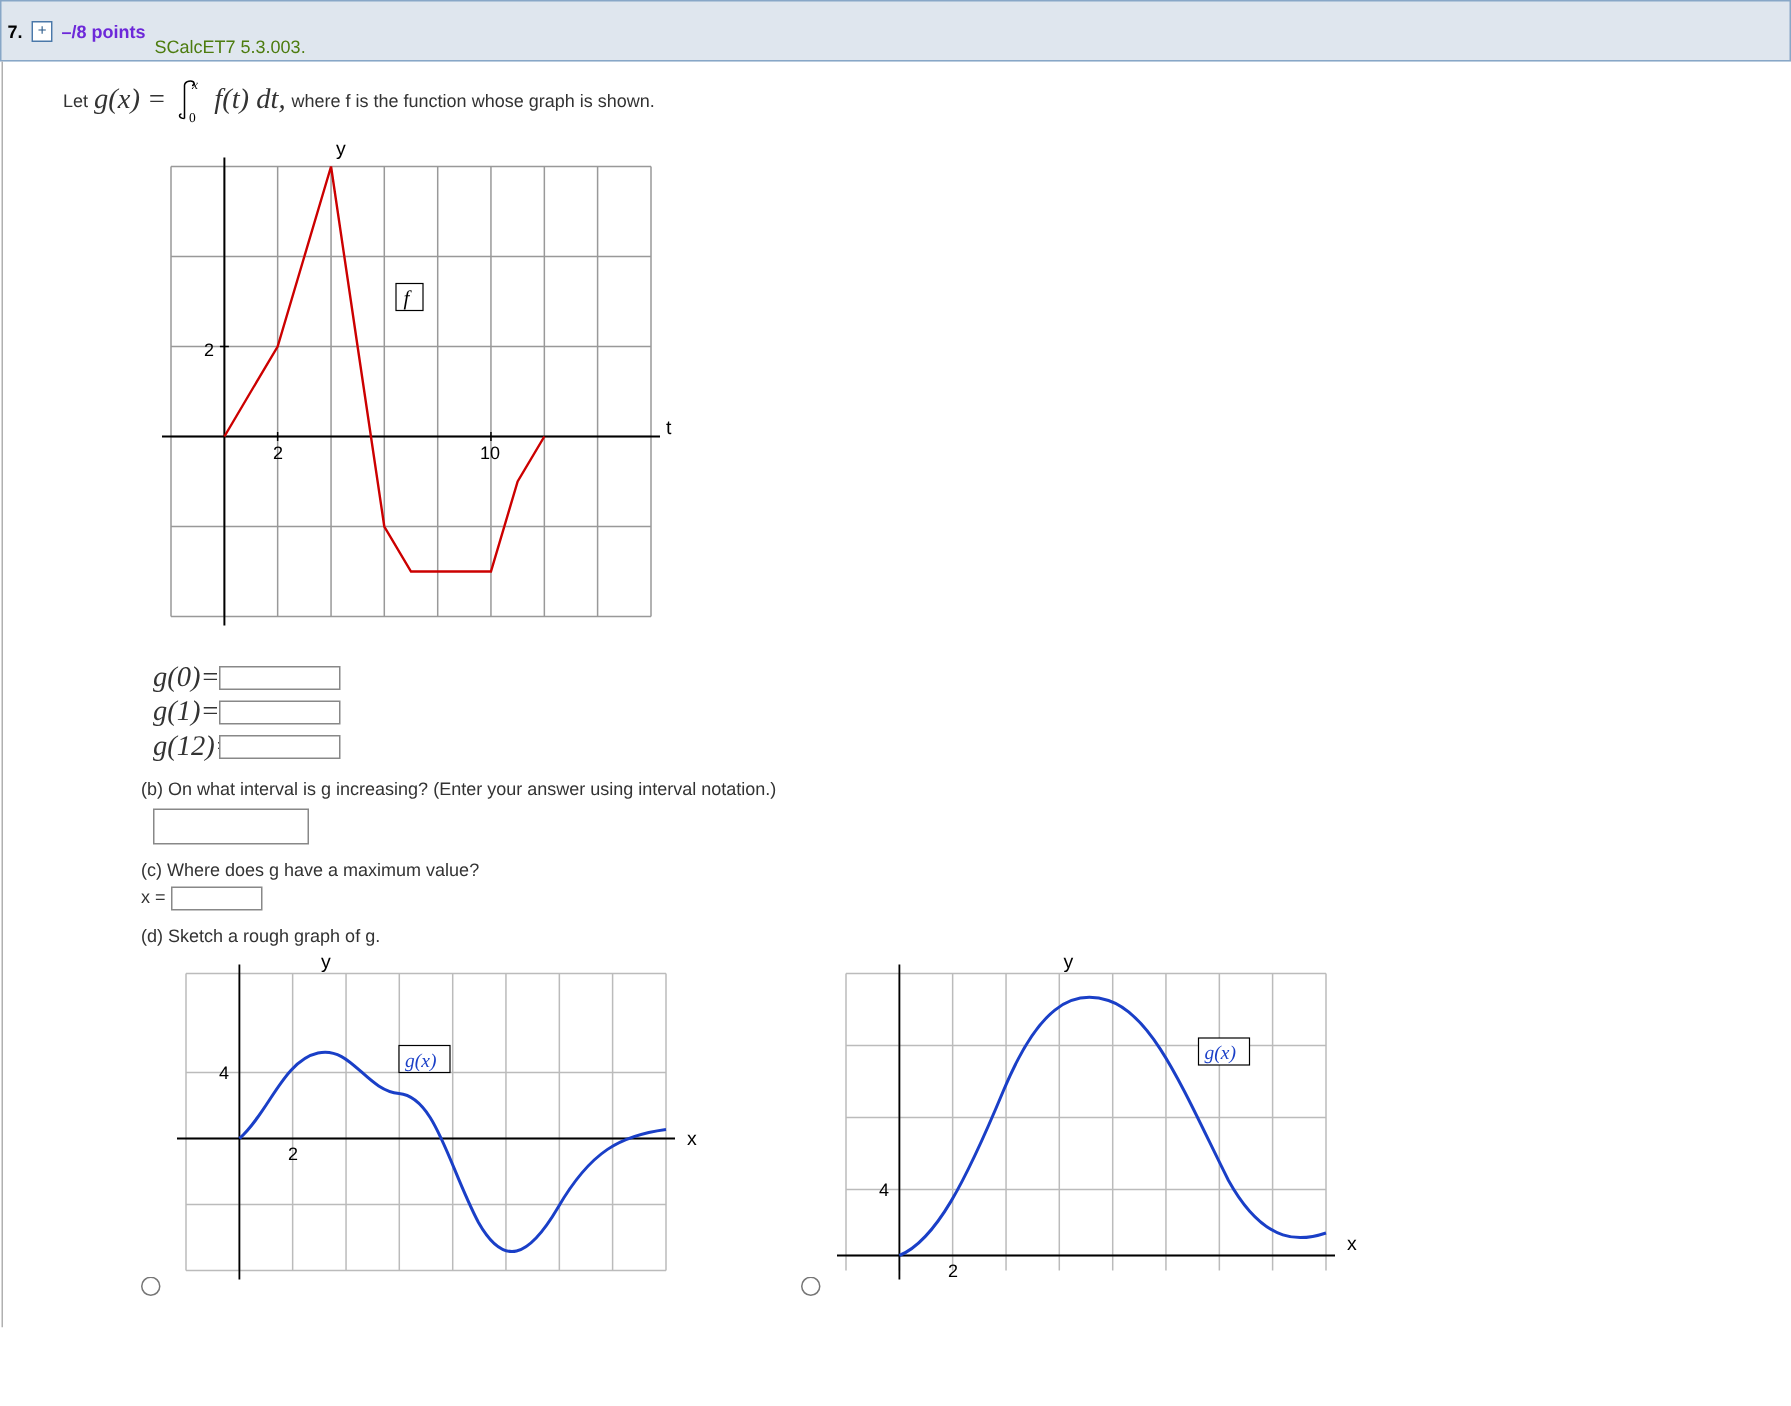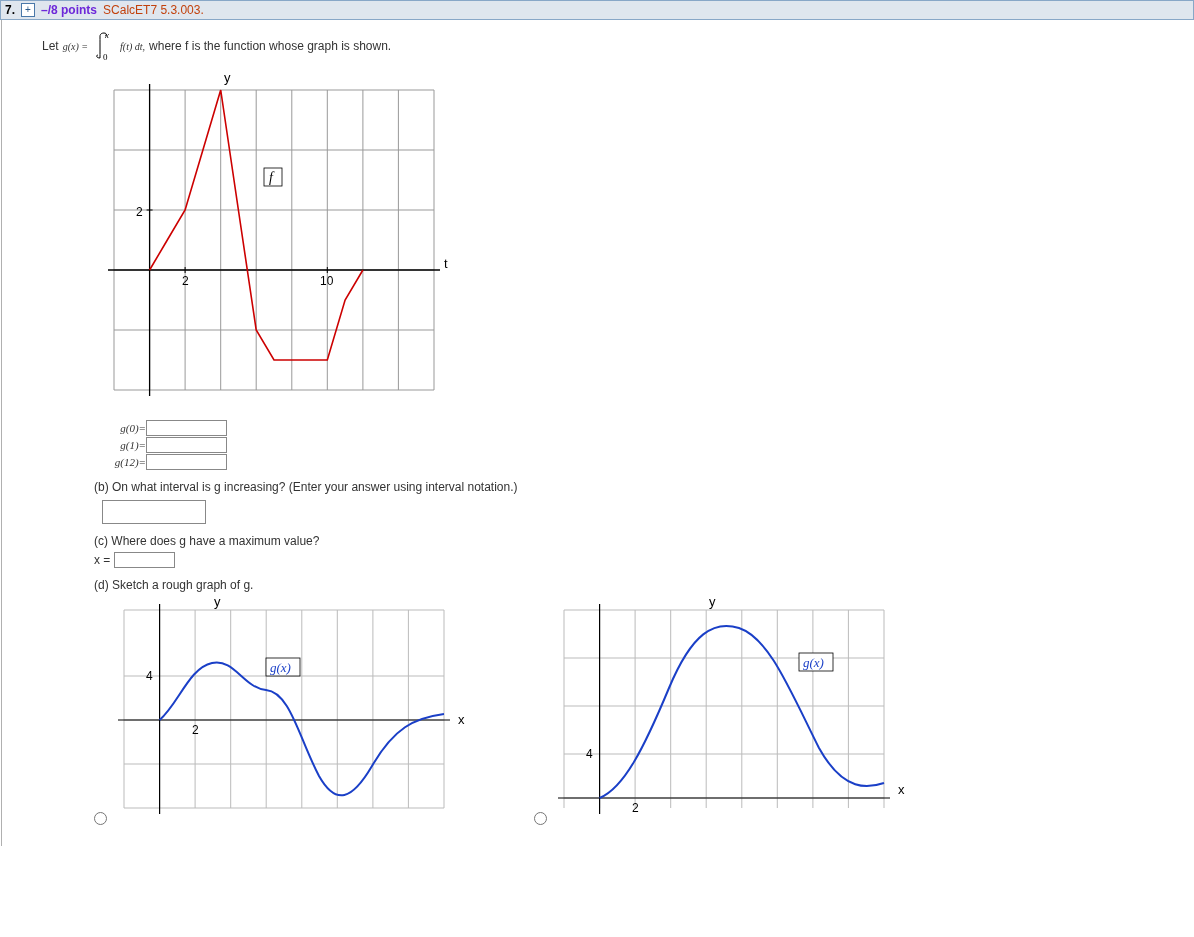--- a/index.html
+++ b/index.html
@@ -10,30 +10,30 @@
     display:flex;
     align-items:center;
     gap:6px;
   }
   .qnum{font-weight:bold;color:#000;}
   .expand-icon{
     display:inline-flex;align-items:center;justify-content:center;
     width:12px;height:12px;border:1px solid #4a78a9;background:#fff;font-size:10px;line-height:1;color:#2a5a8a;
   }
   .pts{color:#6d28d9;font-weight:bold;}
-  .ref{color:#c2410c;}
+  .ref{color:#4d7c0f;margin-top:21px;}
   .body{border-left:1px solid #b0b0b0;margin-left:1px;padding:10px 10px 18px 40px;}
   .stmt{display:flex;align-items:center;flex-wrap:wrap;gap:4px;margin-bottom:8px;}
-  .ital{font-style:italic;font-family:'Times New Roman',serif;font-size:10px;}
+  .ital{font-style:italic;font-family:'Times New Roman',serif;font-size:19px;}
   svg.graph{display:block;margin:4px 0 10px 52px;}
   svg.thumb{display:block;}
   .part{margin:10px 0 4px 52px;}
   .alist{margin:2px 0 2px 60px;}
   .arow{display:flex;align-items:center;margin:1px 0;}
-  .albl{font-style:italic;text-align:right;width:44px;display:inline-block;font-family:'Times New Roman',serif;font-size:11px;}
+  .albl{font-style:italic;text-align:right;width:44px;display:inline-block;font-family:'Times New Roman',serif;font-size:19px;}
   .ainp,.cinp{border:1px solid #888;height:14px;font-size:11px;padding:0 2px;}
   .ainp{width:75px;}
   .cinp{width:55px;}
   .binp{border:1px solid #888;height:22px;width:98px;font-size:11px;padding:0 2px;margin-left:60px;margin-top:2px;}
   .crow{margin:2px 0 0 52px;}
   .thumbs{display:flex;gap:60px;margin:6px 0 0 52px;}
   .thumb-col{display:flex;flex-direction:column;}
   .radio-row{align-self:flex-start;margin-top:-16px;}
   input[type=radio]{margin:0;}
 </style>

